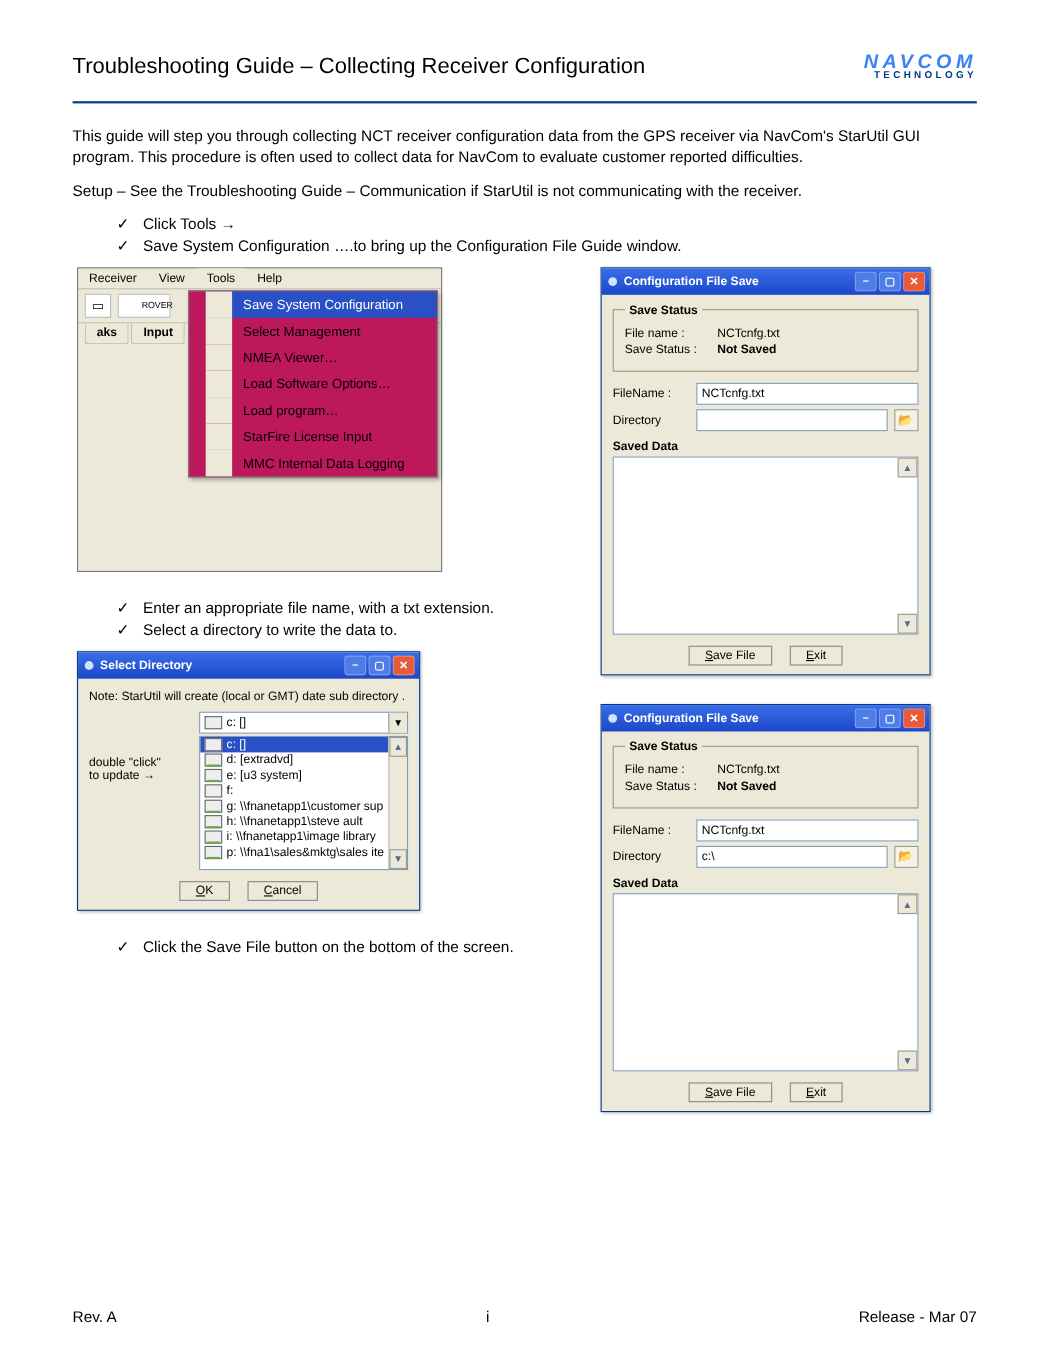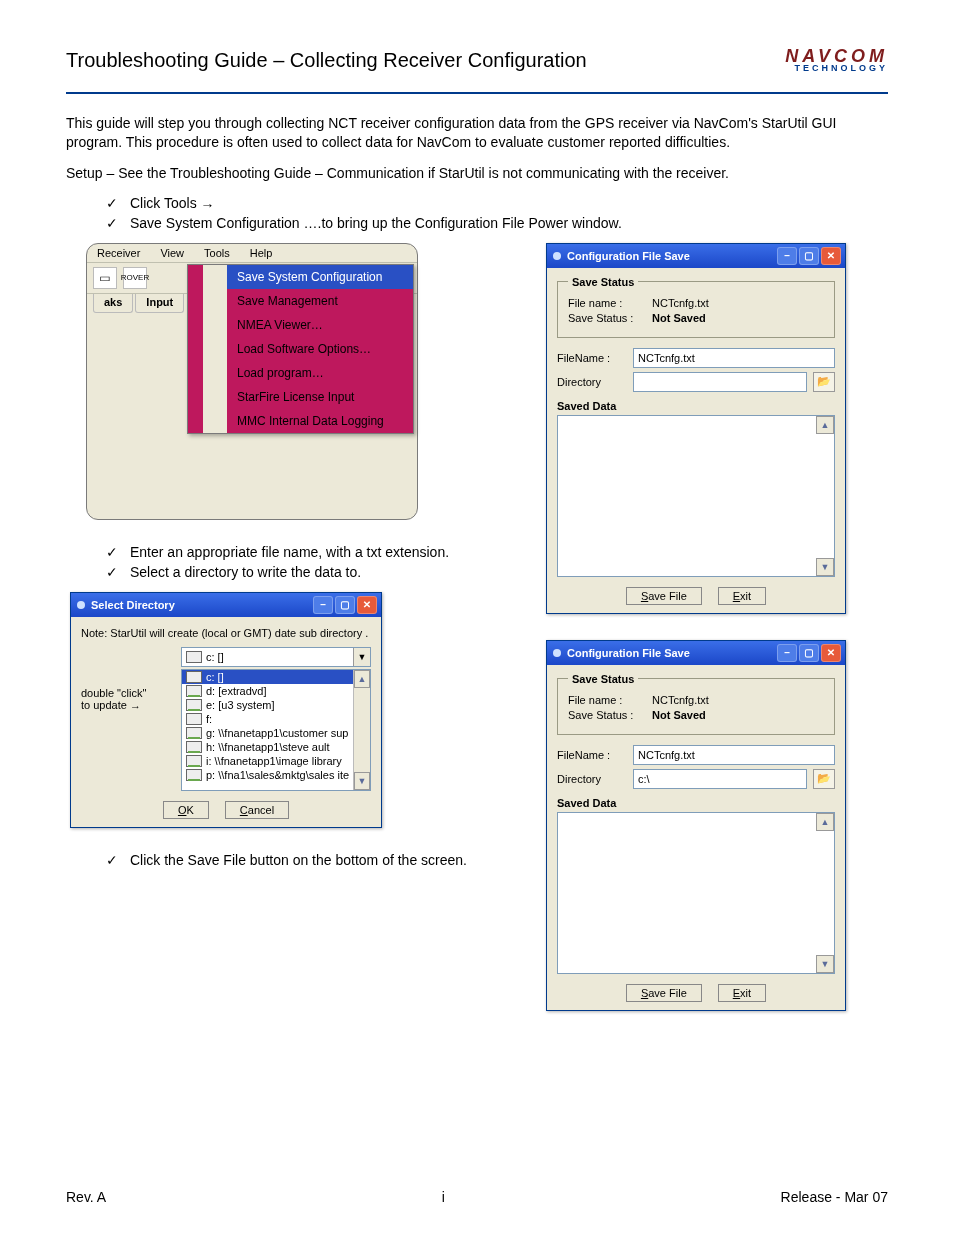--- a/index.html
+++ b/index.html
@@ -17,21 +17,21 @@
     position: relative;
   }
   .hdr-row {
     display: flex;
     justify-content: space-between;
     align-items: center;
     margin-bottom: 20px;
   }
   .hdr-title { font-size: 20px; }
   .logo { text-align: right; line-height: 0.9; }
-  .logo-top { color: #7f1d1d; font-weight: 900; letter-spacing: 4px; font-size: 18px; font-style: italic; }
+  .logo-top { color: #3b82f6; font-weight: 900; letter-spacing: 4px; font-size: 18px; font-style: italic; }
   .logo-bot { color: #003a8c; font-weight: 900; letter-spacing: 3px; font-size: 9px; }
   .hrule { border: none; border-top: 2px solid #003a8c; margin: 8px 0 20px 0; }
   p { margin: 0 0 12px 0; line-height: 1.35; }
   ul.steps { list-style: none; padding: 0 0 0 40px; margin: 0 0 12px 0; }
   ul.steps li { padding-left: 24px; position: relative; margin: 4px 0; }
   ul.steps li::before { content: "✓"; position: absolute; left: 0; top: 0; }
   .two-col { display: flex; gap: 30px; align-items: flex-start; }
   .left-col { flex: 0 0 450px; }
   .right-col { flex: 0 0 300px; display: flex; flex-direction: column; gap: 26px; }
 
@@ -109,45 +109,45 @@
       <div class="logo-bot">TECHNOLOGY</div>
     </div>
   </div>
   <hr class="hrule">
 
   <p>This guide will step you through collecting NCT receiver configuration data from the GPS receiver via NavCom's StarUtil GUI program. This procedure is often used to collect data for NavCom to evaluate customer reported difficulties.</p>
   <p>Setup – See the Troubleshooting Guide – Communication if StarUtil is not communicating with the receiver.</p>
 
   <ul class="steps">
     <li>Click  Tools  →</li>
-    <li>Save System Configuration ….to bring up the Configuration File Power window.</li>
+    <li>Save System Configuration ….to bring up the Configuration File Guide window.</li>
   </ul>
 
   <div class="two-col">
     <div class="left-col">
 
-      <div class="menuwin" style="position:relative; margin-bottom:24px; margin-left:20px;border-radius:12px;">
+      <div class="menuwin" style="position:relative; margin-bottom:24px; margin-left:4px;">
         <div class="menubar">
           <div class="mi">Receiver</div>
           <div class="mi">View</div>
           <div class="mi open">Tools</div>
           <div class="mi">Help</div>
         </div>
         <div class="toolbar">
           <div class="tbico">▭</div>
-          <div class="tbico" style="font-size:8px;">ROVER</div>
+          <div class="tbico" style="font-size:8px;padding-left:24px;">ROVER</div>
           <div style="width:4px"></div>
         </div>
         <div class="tabstrip">
           <div class="tab">aks</div>
           <div class="tab">Input</div>
         </div>
         <div class="dropdown" style="top:22px;">
           <div class="ditem hl">Save System Configuration</div>
-          <div class="ditem">Save Management</div>
+          <div class="ditem">Select Management</div>
           <div class="ditem">NMEA Viewer…</div>
           <div class="ditem">Load Software Options…</div>
           <div class="ditem">Load program…</div>
           <div class="ditem">StarFire License Input</div>
           <div class="ditem">MMC Internal Data Logging</div>
         </div>
         <div style="height:200px;"></div>
       </div>
 
       <ul class="steps">

